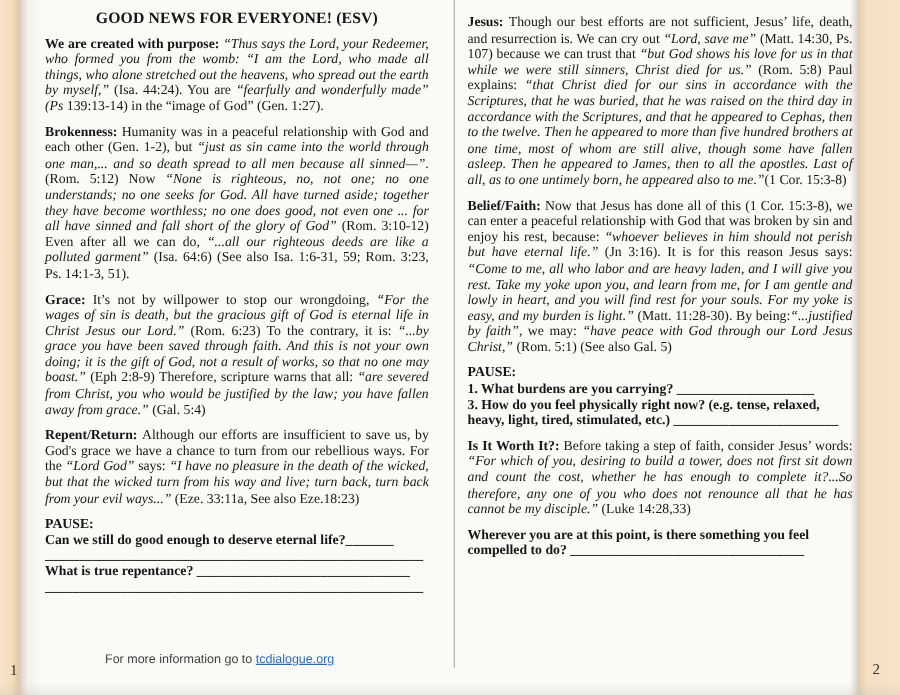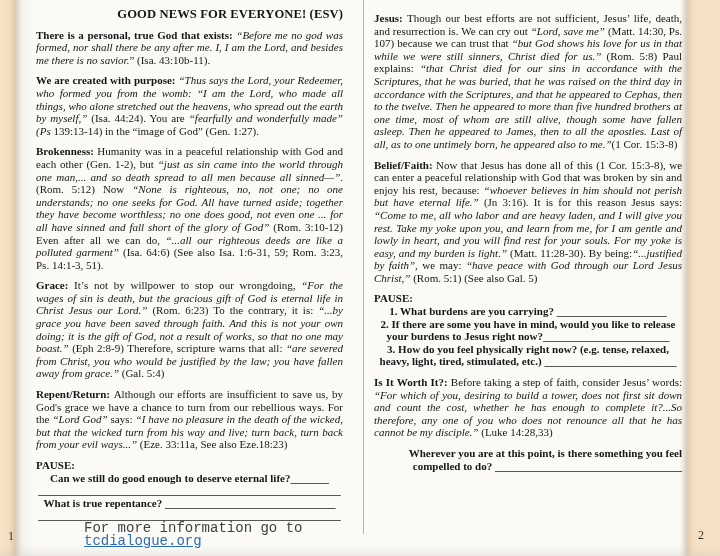--- a/index.html
+++ b/index.html
@@ -20,68 +20,66 @@
   .bottom-shade{
     position:absolute;left:0;bottom:0;width:720px;height:10px;z-index:1;
     background:linear-gradient(180deg,rgba(255,255,255,0),rgba(196,190,178,0.28));
   }
   .divider{position:absolute;left:363px;top:0;width:1px;height:534px;background:#b7b3ac;z-index:2}
   .page{position:absolute;font-size:11px;line-height:12.6px;z-index:2}
   #page-left{left:36px;top:8px;width:307px;height:540px}
   #page-right{left:374px;top:12px;width:308px;height:540px}
   .block{margin:8px 0 0}
   .block:first-child{margin-top:0}
-  .block-title{text-align:right;font-size:12.6px;letter-spacing:.1px;margin-bottom:3px}
+  .block-title{text-align:center;font-size:12.6px;letter-spacing:.1px;margin-bottom:3px}
   .block-para{text-align:justify}
   .block-pause{margin-bottom:0}
-  .block-q{margin-top:0;text-align:center}
-  .block-qgap{margin-top:8px;text-align:right}
+  .block-q{margin-top:0;text-align:left}
+  .block-qgap{margin-top:8px;text-align:left}
   .run-b{font-weight:700}
   .run-i{font-style:italic}
   .run-bi{font-weight:700;}
   .footer{
     position:absolute;left:0;top:514px;
-    font-family:Liberation Mono, monospace;
-    font-size:14px;color:#3f3f3f;padding-left:48px;
+    font-family:Liberation Sans, sans-serif;
+    font-size:10px;color:#3f3f3f;padding-left:48px;
   }
   .footer .link{color:#2b6cb5;text-decoration:underline;cursor:pointer}
   .pn{position:absolute;font-size:12px;color:#33322f;z-index:3;font-family:"Liberation Serif",serif}
   .pn-left{left:8px;top:529px}
   .pn-right{left:698px;top:528px}
 </style>
 </head>
 <body>
 
 <div class="edge-left"></div>
 <div class="edge-right"></div>
 <div class="divider"></div>
 <div class="bottom-shade"></div>
 
 <div class="page" id="page-left">
   <div class="block block-title"><span class="run-b">GOOD NEWS FOR EVERYONE! (ESV)</span></div>
-    <div class="block block-para"><span class="run-b">There is a personal, true God that exists: </span><span class="run-i">“Before me no god was formed, nor shall there be any after me. I, I am the Lord, and besides me there is no savior.</span><span class="run-n">” (Isa. 43:10b-11).</span></div>
     <div class="block block-para"><span class="run-b">We are created with purpose: </span><span class="run-i">“Thus says the Lord, your Redeemer, who formed you from the womb: “I am the Lord, who made all things, who alone stretched out the heavens, who spread out the earth by myself,”</span><span class="run-n"> (Isa. 44:24). You are </span><span class="run-i">“fearfully and wonderfully made” (Ps</span><span class="run-n"> 139:13-14) in the  “image of God” (Gen. 1:27).</span></div>
     <div class="block block-para"><span class="run-b">Brokenness: </span><span class="run-n">Humanity was in a peaceful relationship with God and each other (Gen. 1-2), but </span><span class="run-i">“just as sin came into the world through one man,... and so death spread to all men because all sinned—”</span><span class="run-n">. (Rom. 5:12) Now </span><span class="run-i">“None is righteous, no, not one; no one understands; no one seeks for God. All have turned aside; together they have become worthless; no one does good, not even one ... for all have sinned and fall short of the glory of God”</span><span class="run-n"> (Rom. 3:10-12) Even after all we can do, </span><span class="run-i">“...all our righteous deeds are like a polluted garment”</span><span class="run-n"> (Isa. 64:6) (See also Isa. 1:6-31, 59; Rom. 3:23, Ps. 14:1-3, 51).</span></div>
     <div class="block block-para"><span class="run-b">Grace: </span><span class="run-n">It’s not by willpower to stop our wrongdoing, </span><span class="run-i">“For the wages of sin is death, but the gracious gift of God is eternal life in Christ Jesus our Lord.”</span><span class="run-n"> (Rom. 6:23) To the contrary, it is: </span><span class="run-i">“...by grace you have been saved through faith. And this is not your own doing; it is the gift of God, not a result of works, so that no one may boast.”</span><span class="run-n"> (Eph 2:8-9) Therefore, scripture warns that all: </span><span class="run-i">“are severed from Christ, you who would be justified by the law; you have fallen away from grace.”</span><span class="run-n"> (Gal. 5:4)</span></div>
     <div class="block block-para"><span class="run-b">Repent/Return: </span><span class="run-n">Although our efforts are insufficient to save us, by God's grace we have a chance to turn from our rebellious ways. For the </span><span class="run-i">“Lord God”</span><span class="run-n"> says: </span><span class="run-i">“I have no pleasure in the death of the wicked, but that the wicked turn from his way and live; turn back, turn back from your evil ways...”</span><span class="run-n"> (Eze. 33:11a, See also Eze.18:23)</span></div>
     <div class="block block-pause"><span class="run-b">PAUSE:</span></div>
     <div class="block block-q"><span class="run-b">Can we still do good enough to deserve eternal life?</span><span class="run-b">_______</span></div>
     <div class="block block-q"><span class="run-b">_______________________________________________________</span></div>
     <div class="block block-q"><span class="run-b">What is true repentance? </span><span class="run-b">_______________________________</span></div>
     <div class="block block-q"><span class="run-b">_______________________________________________________</span></div>
     <div class="footer">
     <span>For more information go to </span><span class="link">tcdialogue.org</span>
   </div>
 </div>
 
 <div class="page" id="page-right">
     <div class="block block-para"><span class="run-b">Jesus: </span><span class="run-n">Though our best efforts are not sufficient, Jesus’ life, death, and resurrection is. We can cry out </span><span class="run-i">“Lord, save me”</span><span class="run-n"> (Matt. 14:30, Ps. 107) because we can trust that </span><span class="run-i">“but God shows his love for us in that while we were still sinners, Christ died for us.”</span><span class="run-n"> (Rom. 5:8) Paul explains: </span><span class="run-i">“that Christ died for our sins in accordance with the Scriptures, that he was buried, that he was raised on the third day in accordance with the Scriptures, and that he appeared to Cephas, then to the twelve. Then he appeared to more than five hundred brothers at one time, most of whom are still alive, though some have fallen asleep. Then he appeared to James, then to all the apostles. Last of all, as to one untimely born, he appeared also to me.”</span><span class="run-n">(1 Cor. 15:3-8)</span></div>
     <div class="block block-para"><span class="run-b">Belief/Faith: </span><span class="run-n">Now that Jesus has done all of this (1 Cor. 15:3-8), we can enter a peaceful relationship with God that was broken by sin and enjoy his rest, because: </span><span class="run-i">“whoever believes in him should not perish but have eternal life.”</span><span class="run-n"> (Jn 3:16). It is for this reason Jesus says: </span><span class="run-i">“Come to me, all who labor and are heavy laden, and I will give you rest. Take my yoke upon you, and learn from me, for I am gentle and lowly in heart, and you will find rest for your souls. For my yoke is easy, and my burden is light.”</span><span class="run-n"> (Matt. 11:28-30). By being:</span><span class="run-i">“...justified by faith”</span><span class="run-n">, we may: </span><span class="run-i">“have peace with God through our Lord Jesus Christ,”</span><span class="run-n"> (Rom. 5:1) (See also Gal. 5)</span></div>
     <div class="block block-pause"><span class="run-b">PAUSE:</span></div>
     <div class="block block-q"><span class="run-b">1. What burdens are you carrying? </span><span class="run-b">____________________</span></div>
-    <div class="block block-q"><span class="run-b">2. If there are some you have in mind, would you like to release your burdens to Jesus right now?</span><span class="run-b">_______________________</span></div>
     <div class="block block-q"><span class="run-b">3. How do you feel physically right now? </span><span class="run-bi">(e.g. tense, relaxed, heavy, light, tired, stimulated, etc.) </span><span class="run-b">________________________</span></div>
     <div class="block block-para"><span class="run-b">Is It Worth It?: </span><span class="run-n">Before taking a step of faith, consider Jesus’ words: </span><span class="run-i">“For which of you, desiring to build a tower, does not first sit down and count the cost, whether he has enough to complete it?...So therefore, any one of you who does not renounce all that he has cannot be my disciple.”</span><span class="run-n"> (Luke 14:28,33)</span></div>
     <div class="block block-qgap"><span class="run-b">Wherever you are at this point, is there something you feel compelled to do? </span><span class="run-b">__________________________________</span></div>
   </div>
 
 <div class="pn pn-left">1</div>
 <div class="pn pn-right">2</div>
 
 </body></html>

